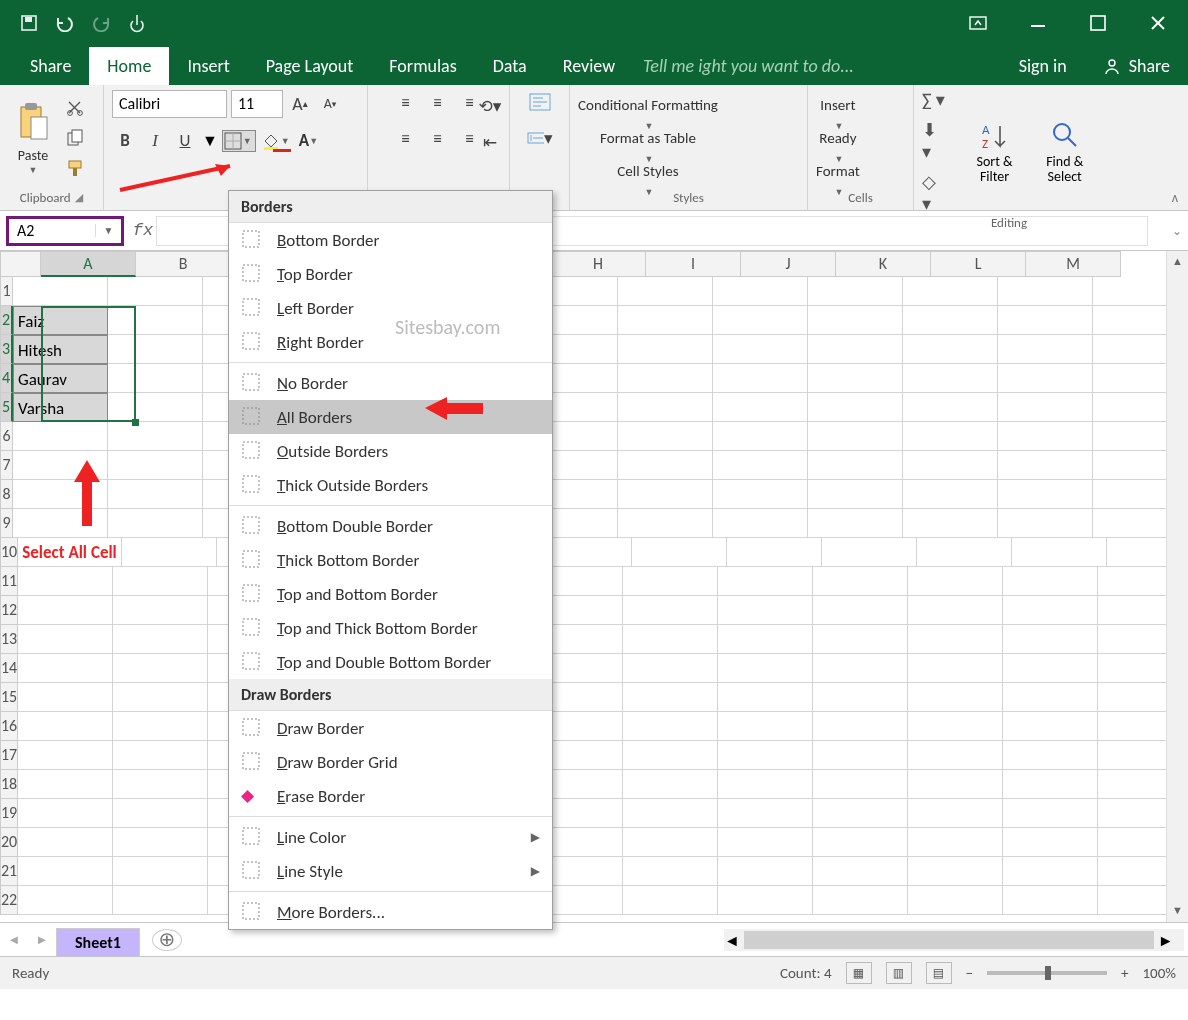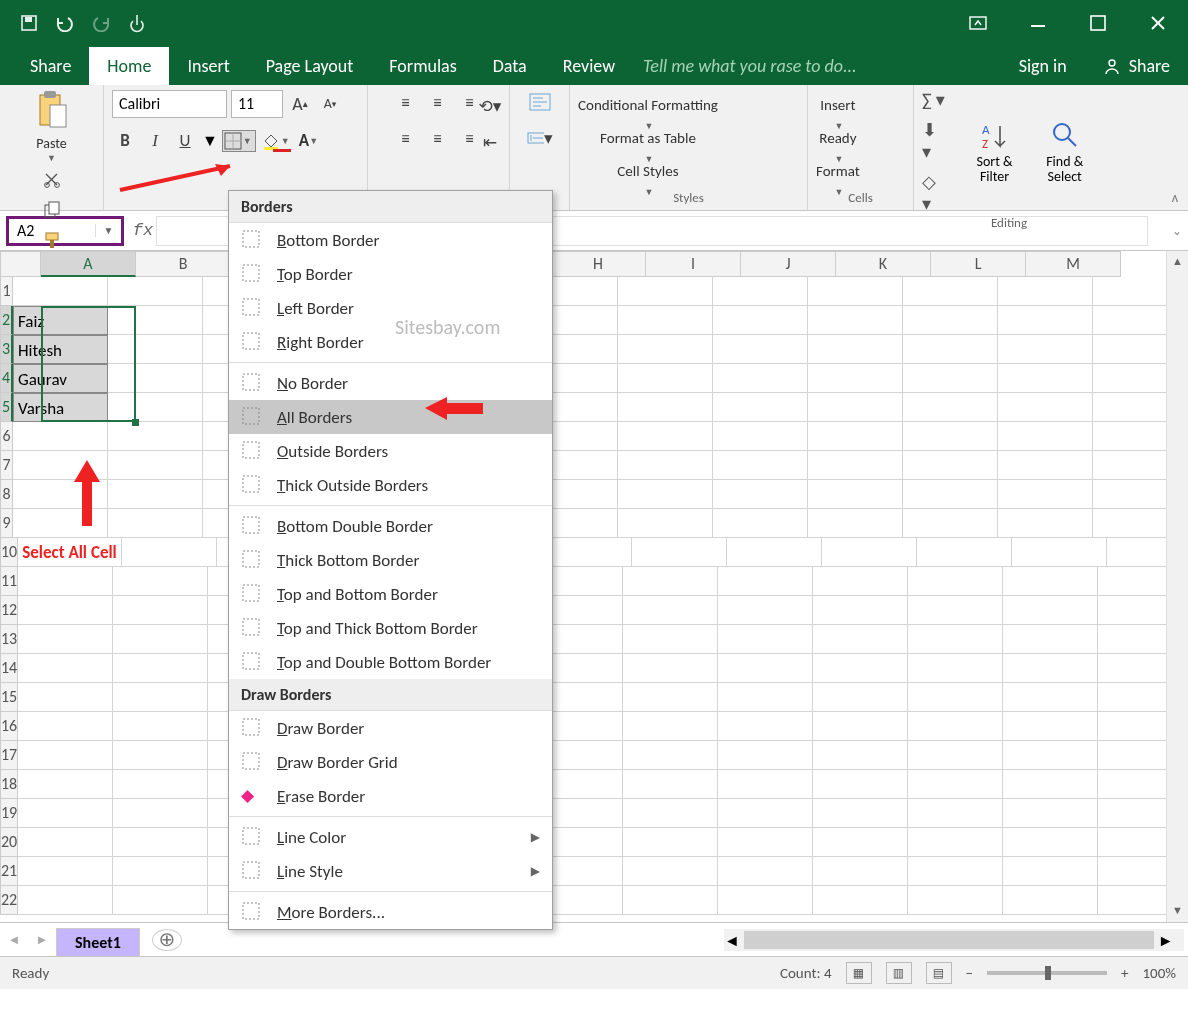--- a/index.html
+++ b/index.html
@@ -22,21 +22,21 @@
 .sharebtn { padding:0 18px; font-size:18px; line-height:38px; display:flex; align-items:center; gap:8px; }
 
 
 .ribbon { height:126px; background:#f1f1f1; border-bottom:1px solid #c6c6c6; display:flex; position:relative; }
 .group { border-right:1px solid #d4d4d4; padding:4px 8px 2px; display:flex; flex-direction:column; position:relative; }
 .group .body { flex:1; display:flex; align-items:center; }
 .group .label { height:22px; text-align:center; font-size:13px; color:#666; display:flex; align-items:center; justify-content:center; gap:4px; }
 .group .dlg { font-size:11px; color:#888; }
 
 
-.clipboard .body { flex-direction:column; gap:4px; }
+.clipboard .body { gap:4px; }
 .pastebig { width:50px; text-align:center; font-size:14px; color:#333; }
 .pastebig svg { display:block; margin:0 auto 2px; }
 .minibtns { display:flex; flex-direction:column; gap:4px; }
 .minibtns .ib { width:26px; height:26px; display:flex; align-items:center; justify-content:center; }
 
 
 .font .row { display:flex; align-items:center; gap:4px; margin-bottom:8px; }
 .font select,.font input { border:1px solid #b5b5b5; background:#fff; height:28px; font-family:Calibri; }
 .font .fname { width:115px; padding-left:6px; font-size:16px; }
 .font .fsize { width:52px; padding-left:6px; font-size:16px; }
@@ -173,21 +173,21 @@
 </div>
 
 <div class="tabstrip">
   <div class="tab">Share</div>
   <div class="tab active">Home</div>
   <div class="tab">Insert</div>
   <div class="tab">Page Layout</div>
   <div class="tab">Formulas</div>
   <div class="tab">Data</div>
   <div class="tab">Review</div>
-  <div class="tellme">Tell me what you rase to do...</div>
+  <div class="tellme">Tell me ight you want to do...</div>
   <div class="signin">Sign in</div>
   <div class="sharebtn">
     <svg width="18" height="18">
         <circle cx="9" cy="6" r="3" fill="none" stroke="#fff" stroke-width="1.4"></circle>
         <path d="M3 17 A6 5 0 0 1 15 17" fill="none" stroke="#fff" stroke-width="1.4"></path>
       </svg>
     <span>Share</span>
   </div>
 </div>
 

